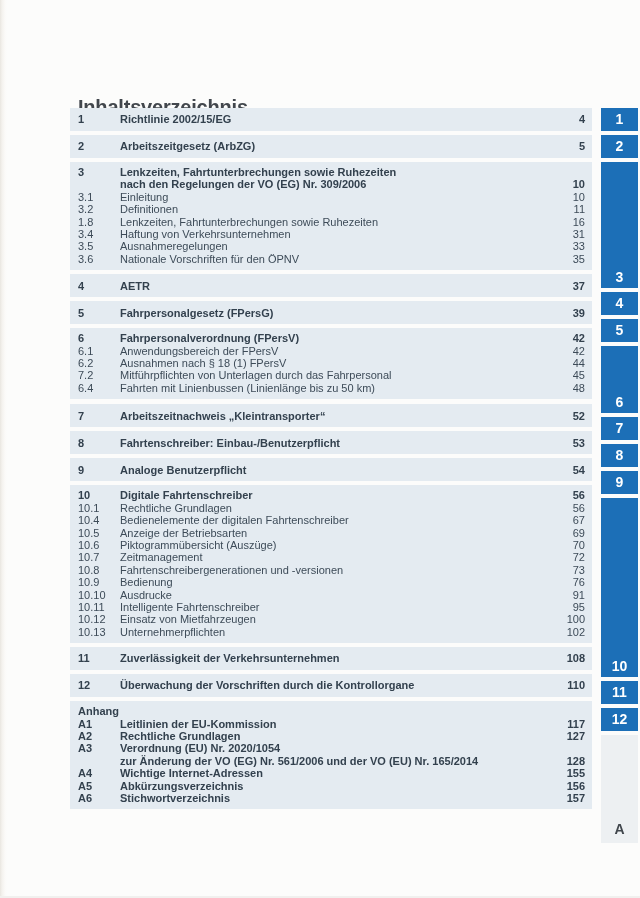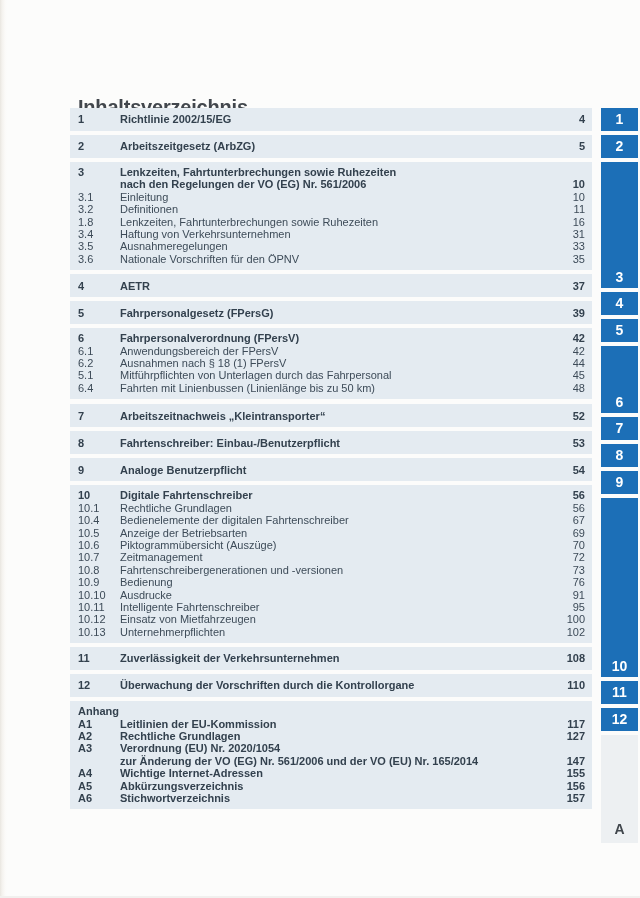--- a/index.html
+++ b/index.html
@@ -106,21 +106,21 @@
     </div>
   <div class="block multi">
       <div class="row bold">
     <span class="num">3</span>
     <span class="ttl">Lenkzeiten, Fahrtunterbrechungen sowie Ruhezeiten</span>
     <span class="leader hidden"></span>
     <span class="pg"></span>
   </div>
       <div class="row bold">
     <span class="num"></span>
-    <span class="ttl">nach den Regelungen der VO (EG) Nr. 561/2006</span>
+    <span class="ttl">nach den Regelungen der VO (EG) Nr. 309/2006</span>
     <span class="leader"></span>
     <span class="pg">10</span>
   </div>
       <div class="row">
     <span class="num">3.1</span>
     <span class="ttl">Einleitung</span>
     <span class="leader"></span>
     <span class="pg">10</span>
   </div>
       <div class="row">
@@ -183,21 +183,21 @@
     <span class="leader"></span>
     <span class="pg">42</span>
   </div>
       <div class="row">
     <span class="num">6.2</span>
     <span class="ttl">Ausnahmen nach § 18 (1) FPersV</span>
     <span class="leader"></span>
     <span class="pg">44</span>
   </div>
       <div class="row">
-    <span class="num">5.1</span>
+    <span class="num">7.2</span>
     <span class="ttl">Mitführpflichten von Unterlagen durch das Fahrpersonal</span>
     <span class="leader"></span>
     <span class="pg">45</span>
   </div>
       <div class="row">
     <span class="num">6.4</span>
     <span class="ttl">Fahrten mit Linienbussen (Linienlänge bis zu 50 km)</span>
     <span class="leader"></span>
     <span class="pg">48</span>
   </div>
@@ -338,21 +338,21 @@
       <div class="row bold">
     <span class="num">A3</span>
     <span class="ttl">Verordnung (EU) Nr. 2020/1054</span>
     <span class="leader hidden"></span>
     <span class="pg"></span>
   </div>
       <div class="row bold">
     <span class="num"></span>
     <span class="ttl">zur Änderung der VO (EG) Nr. 561/2006 und der VO (EU) Nr. 165/2014</span>
     <span class="leader"></span>
-    <span class="pg">147</span>
+    <span class="pg">128</span>
   </div>
       <div class="row bold">
     <span class="num">A4</span>
     <span class="ttl">Wichtige Internet-Adressen</span>
     <span class="leader"></span>
     <span class="pg">155</span>
   </div>
       <div class="row bold">
     <span class="num">A5</span>
     <span class="ttl">Abkürzungsverzeichnis</span>

